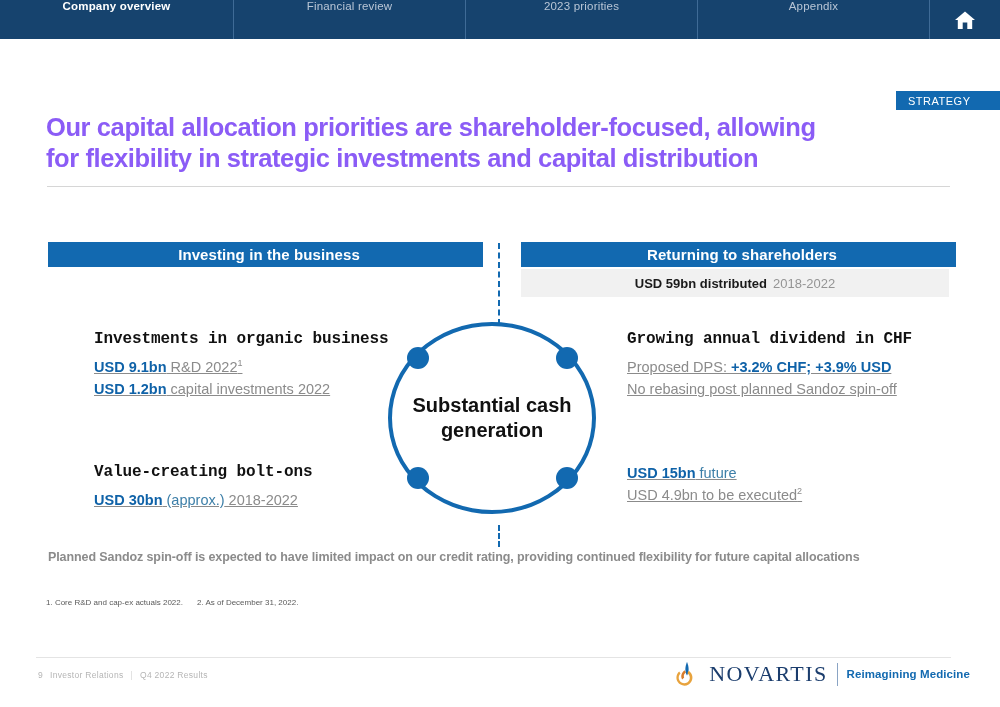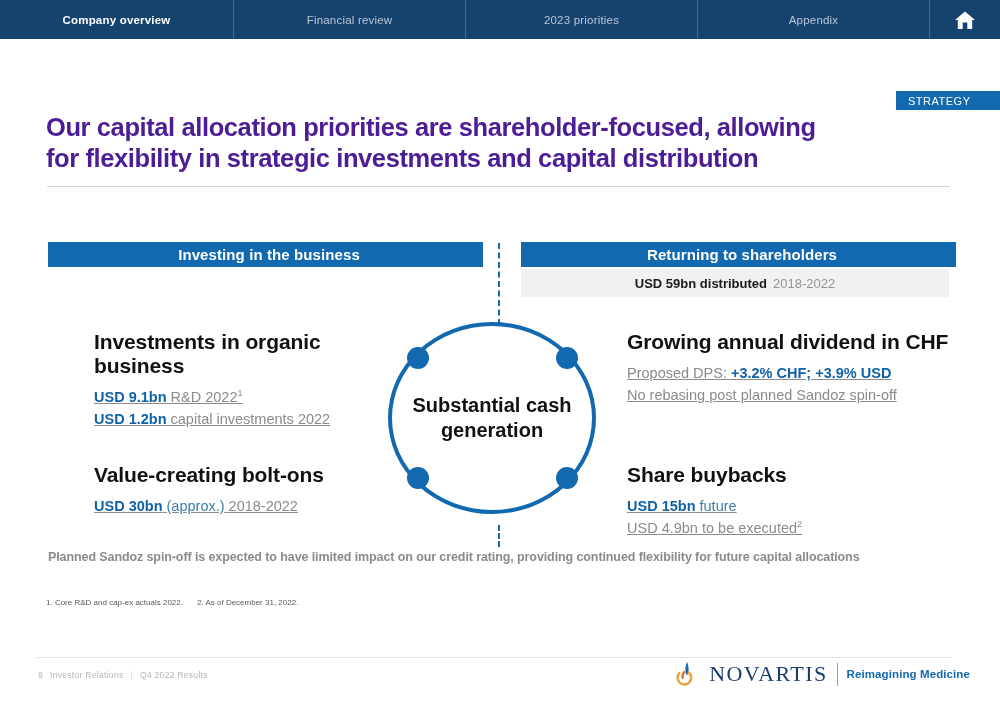--- a/index.html
+++ b/index.html
@@ -20,21 +20,21 @@
     position: absolute;
     left: 0; top: 0;
     width: 1000px; height: 39px;
     background: #16436e;
     display: flex;
     align-items: stretch;
   }
   .nav-tab {
     flex: 0 0 auto;
     display: flex;
-    align-items: center;
+    align-items: flex-start;
     justify-content: center;
     height: 39px;
     color: #b9c6d6;
     font-size: 11.5px;
     letter-spacing: 0.2px;
     box-sizing: border-box;
     border-right: 1px solid #3f6b96;
   }
   .nav-tab.first { border-left: none; }
   .nav-tab.active {
@@ -69,21 +69,21 @@
     padding-left: 12px;
     box-sizing: border-box;
   }
 
   
   .title {
     position: absolute;
     left: 46px;
     top: 112px;
     width: 900px;
-    color: #4c1d95;
+    color: #8b5cf6;
     font-size: 25.5px;
     font-weight: bold;
     line-height: 1.22;
     letter-spacing: -0.4px;
   }
   .title-rule {
     position: absolute;
     left: 47px;
     top: 186px;
     width: 903px;
@@ -131,24 +131,25 @@
     width: 0;
     border-left: 2px dashed #1269b0;
   }
   .dashed-divider-top { top: 243px; height: 82px; }
   .dashed-divider-bottom { top: 525px; height: 22px; }
 
   
   .block { position: absolute; }
   .block h3 {
     margin: 0 0 9px 0;
-    font-size: 21px;
+    font-size: 16px;
     font-weight: bold;
     color: #111111;
     letter-spacing: -0.1px;
+    font-family: Liberation Mono, monospace;
   }
   .block p {
     margin: 0 0 2px 0;
     font-size: 14.5px;
     color: #8b8b8b;
     line-height: 1.38;
     text-decoration: underline;
   }
   .accent { color: #0f62a8; font-weight: bold; }
   .accent-soft { color: #3d7fa8; }
@@ -339,21 +340,20 @@
 
 <div class="block blk-dividend">
   <h3>Growing annual dividend in CHF</h3>
   <p>
     <span>Proposed DPS: </span><span class="accent">+3.2% CHF; +3.9% USD</span>
   </p>
   <p>No rebasing post planned Sandoz spin-off</p>
 </div>
 
 <div class="block blk-buyback">
-  <h3>Share buybacks</h3>
   <p>
     <span class="accent">USD 15bn</span><span class="accent-soft"> future</span>
   </p>
   <p>
     <span>USD 4.9bn to be executed</span><span class="sup">2</span>
   </p>
 </div>
 
 <div class="circle-wrap">
   <div class="circle-ring"></div>

